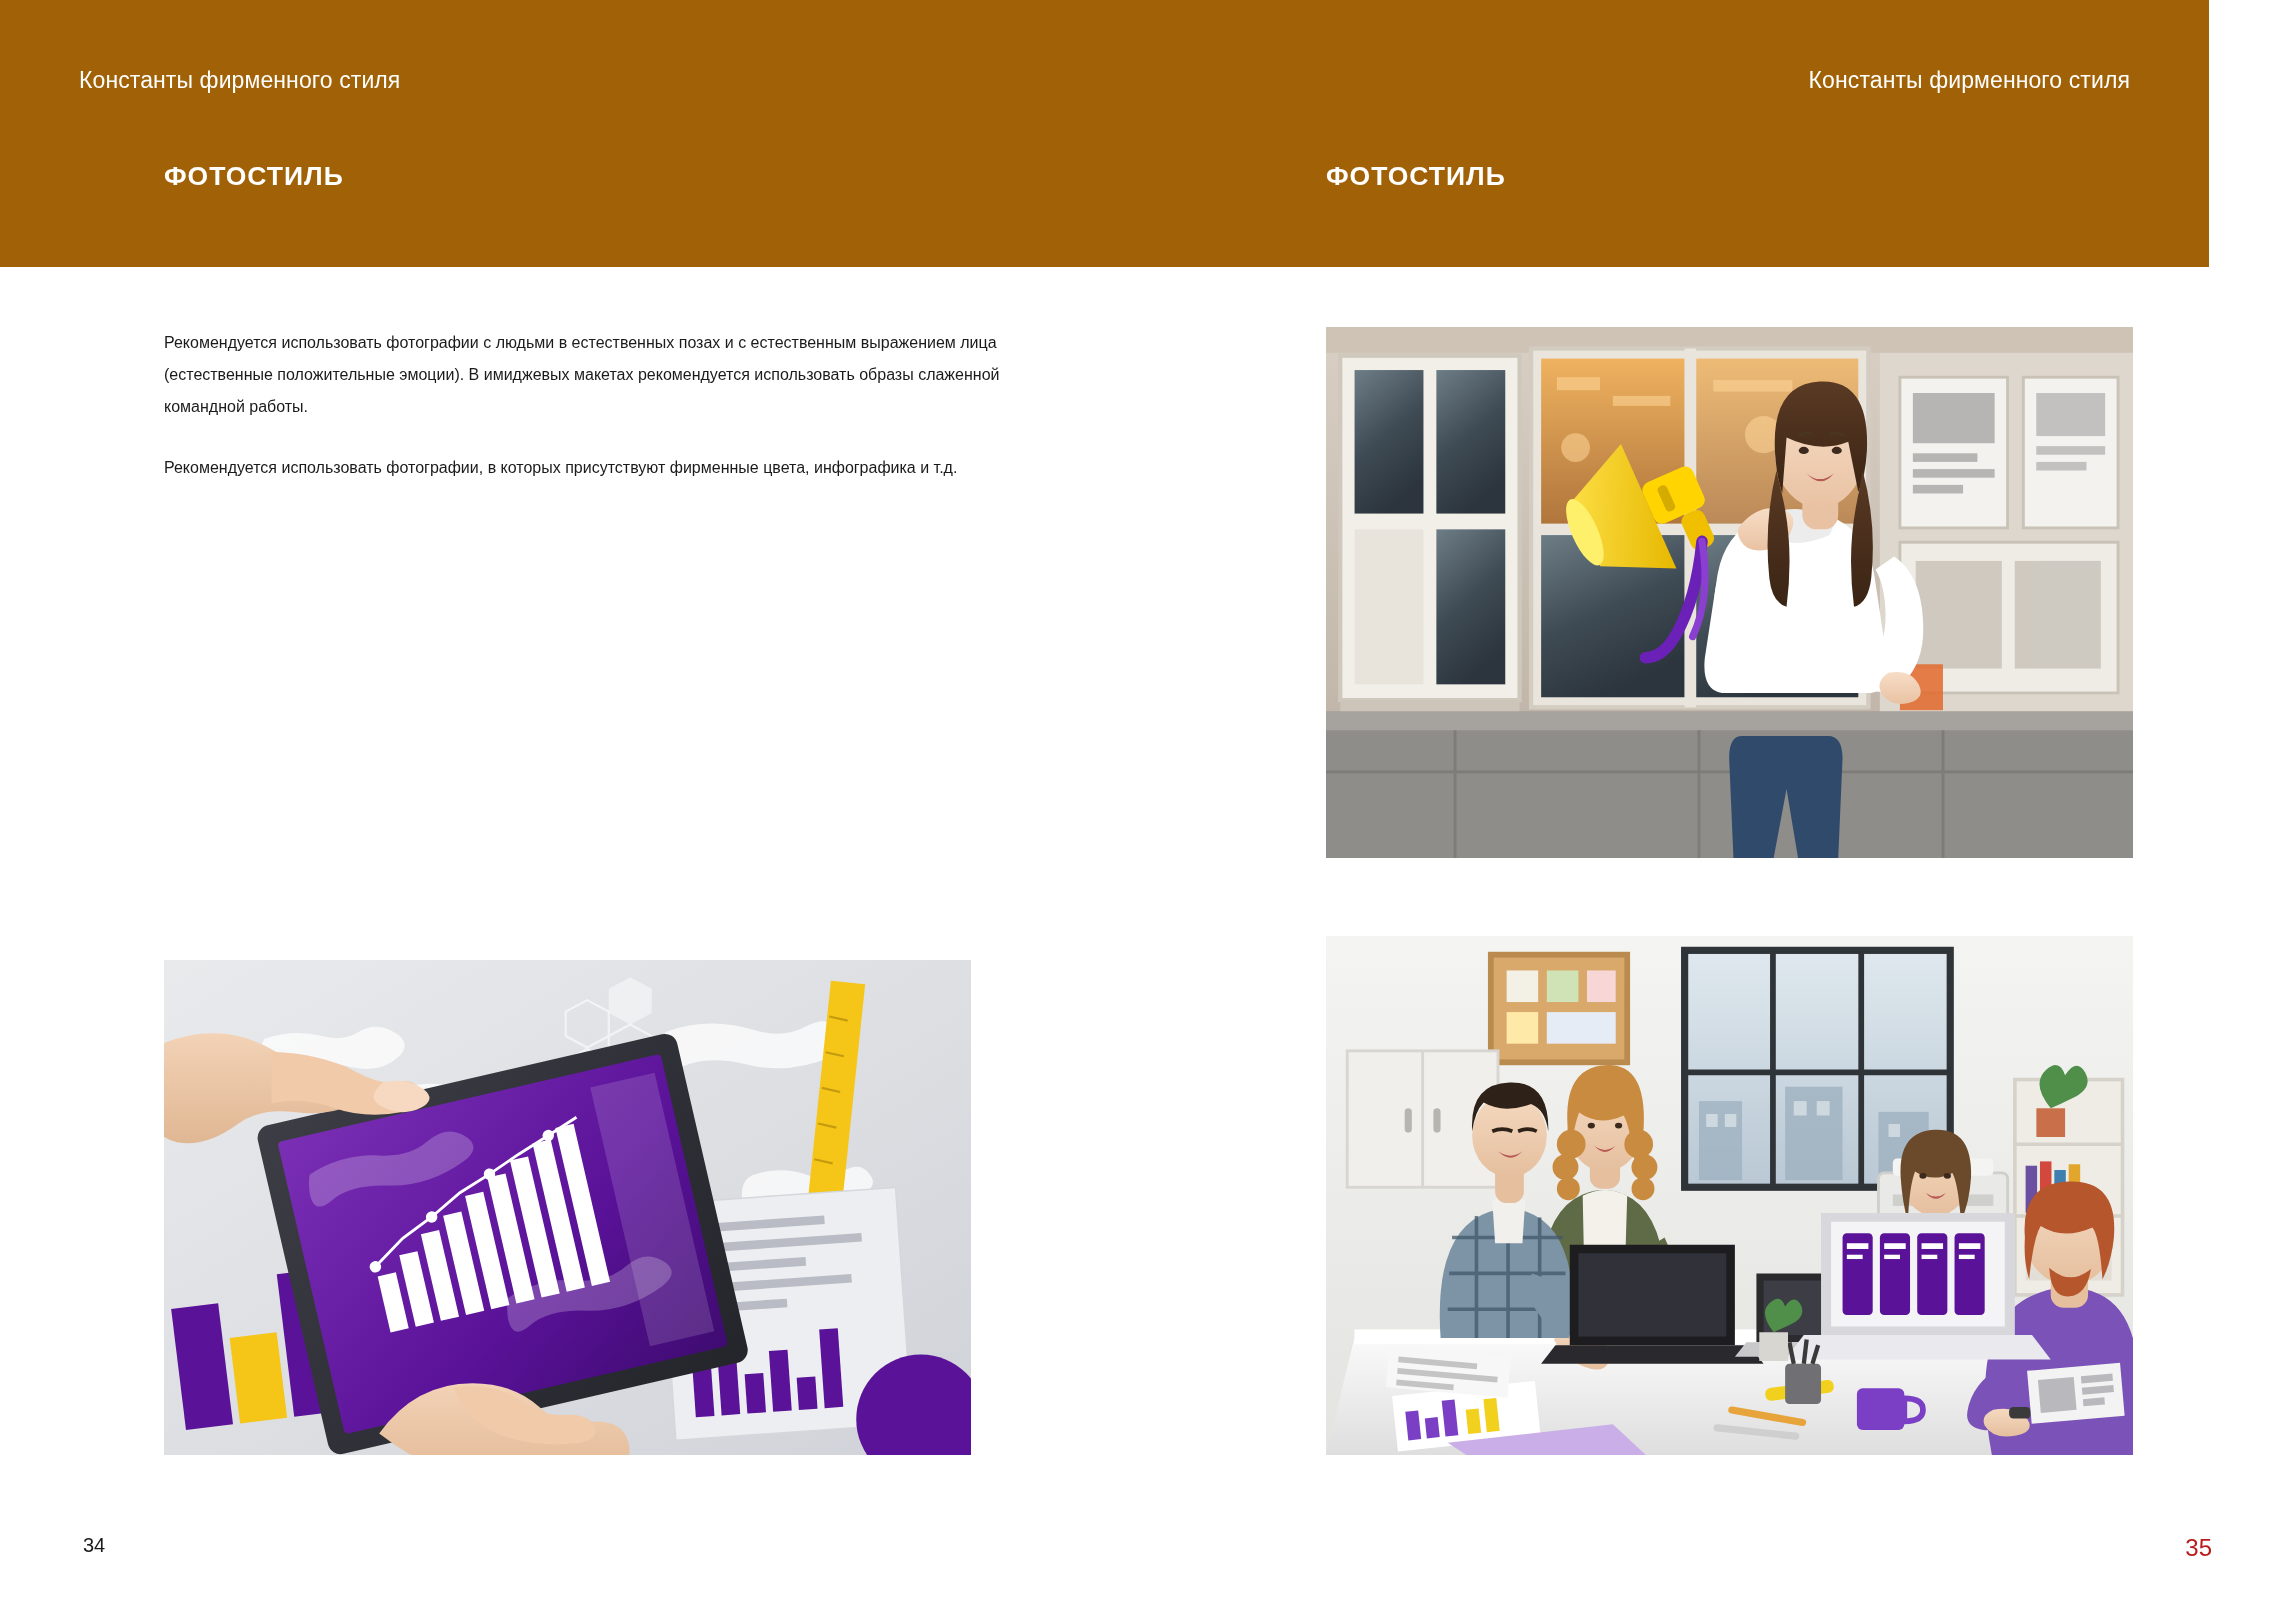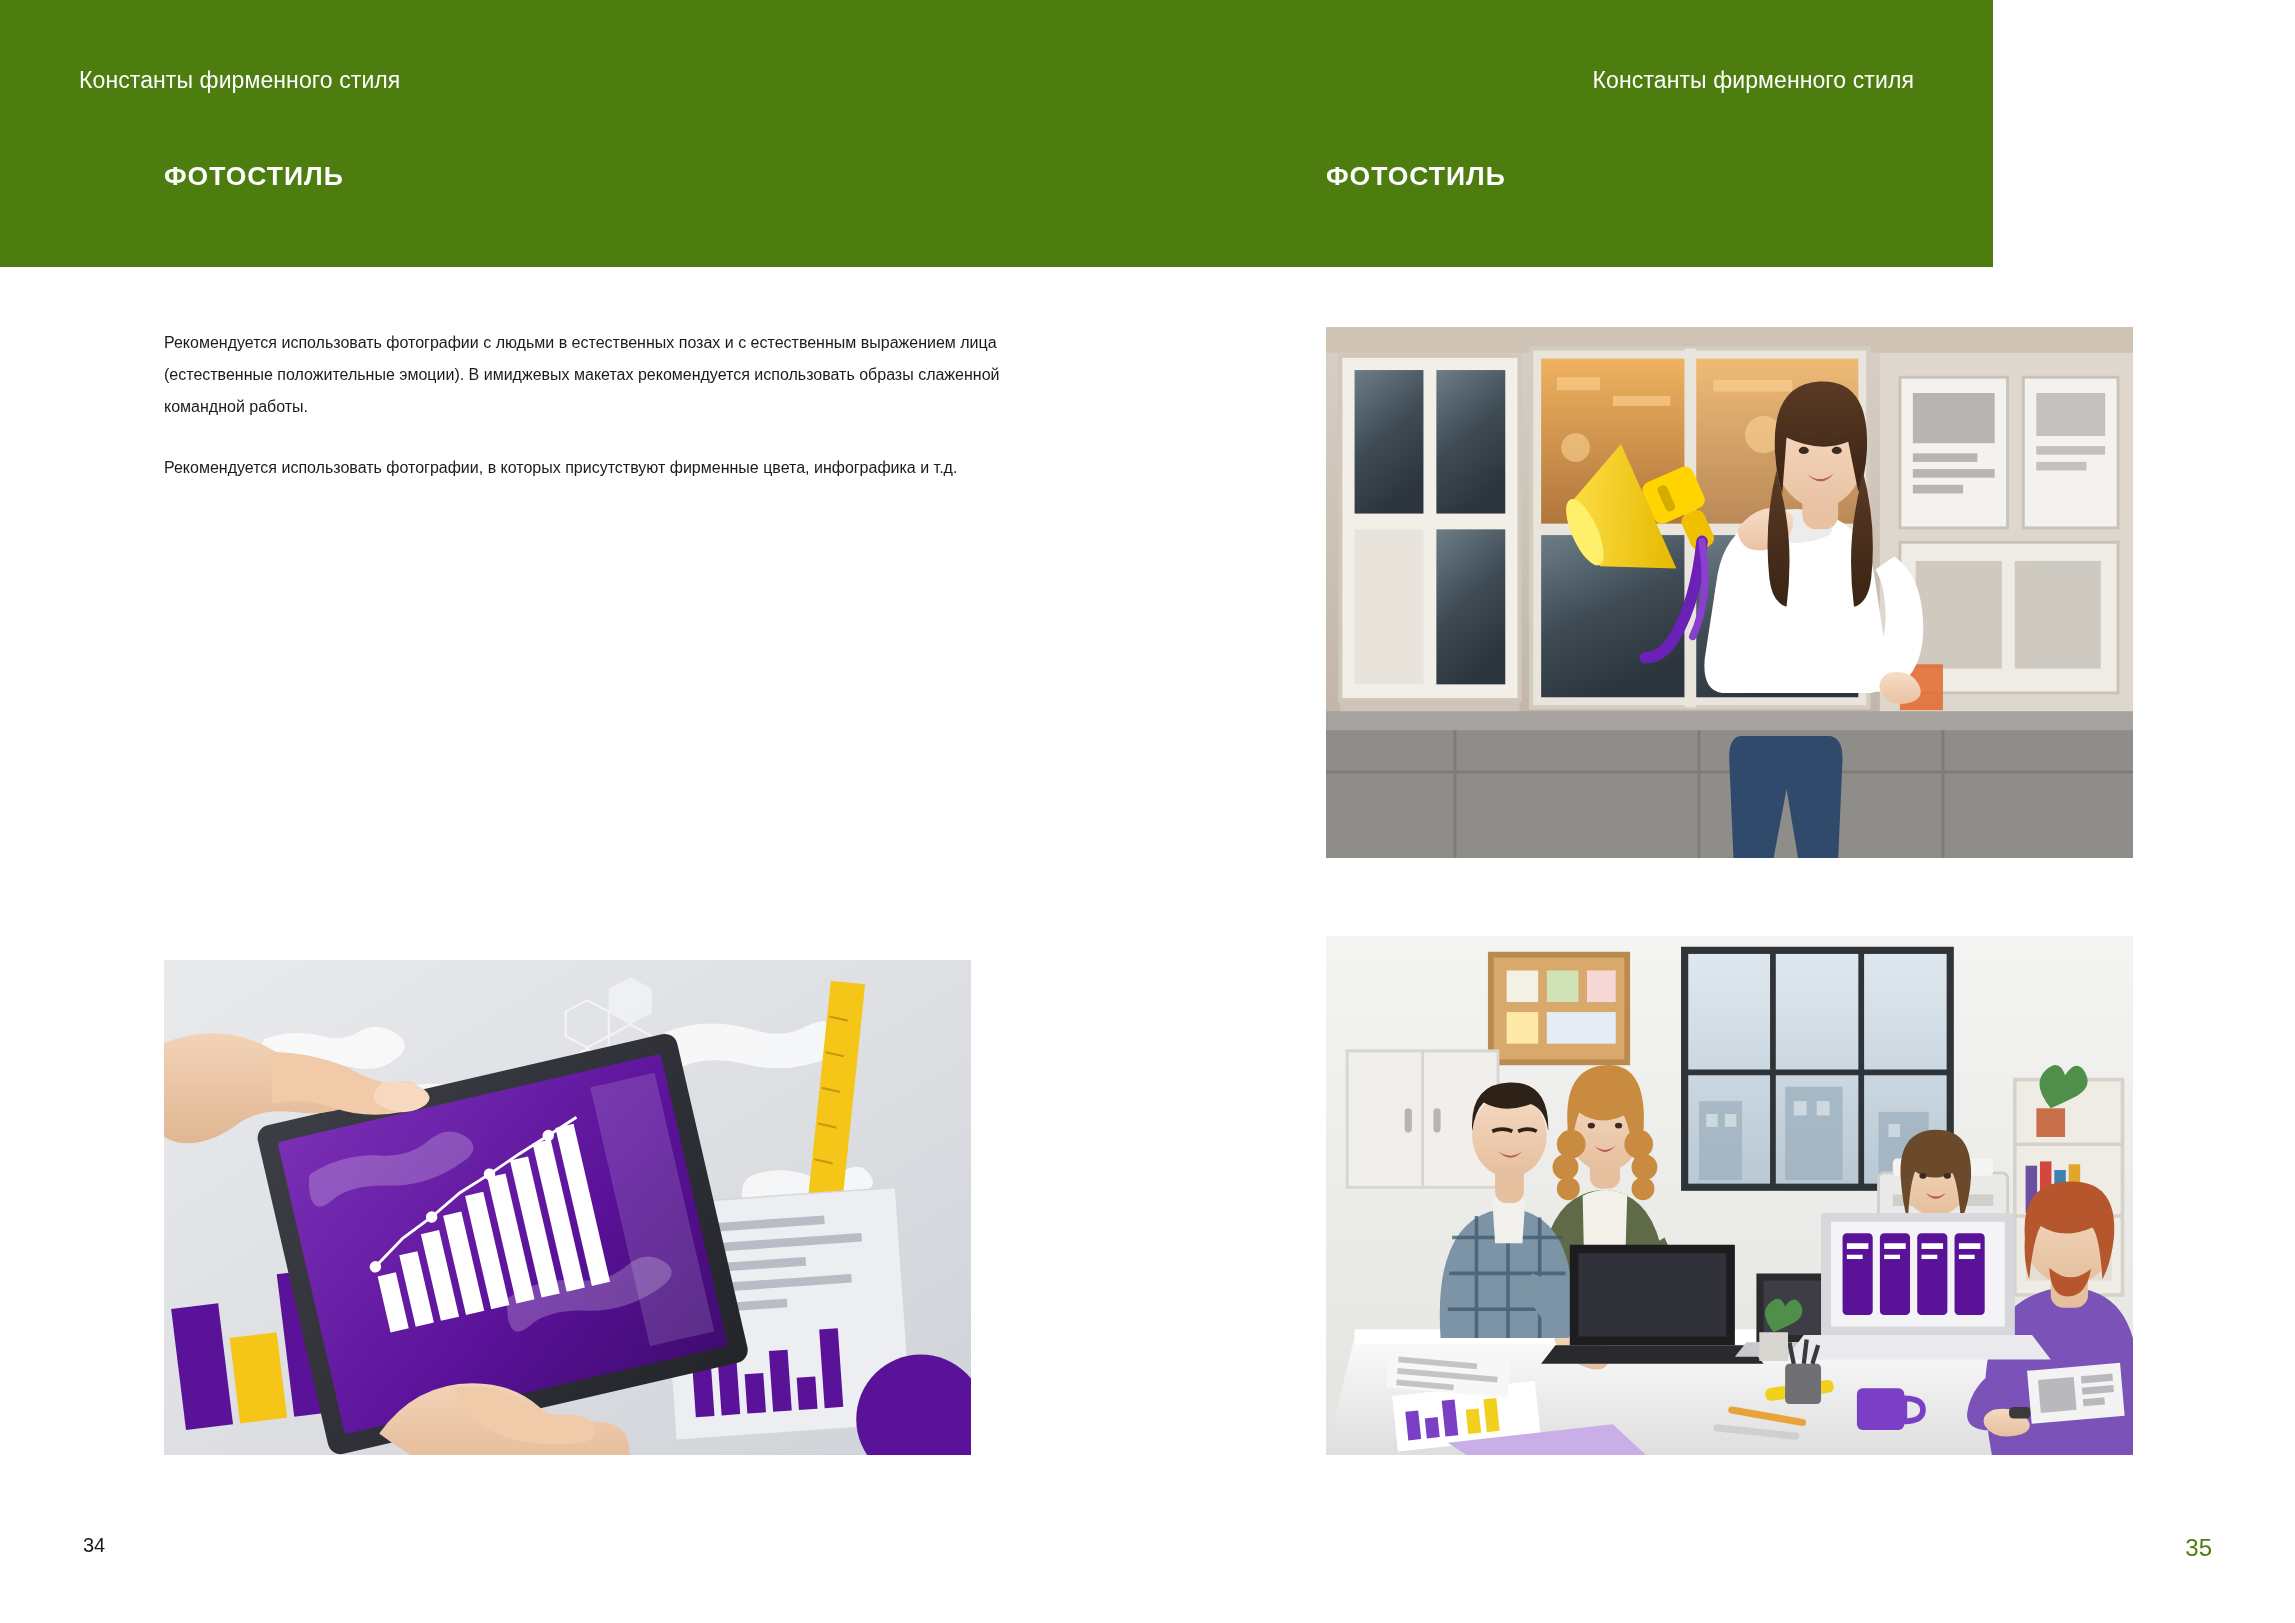--- a/index.html
+++ b/index.html
@@ -13,23 +13,23 @@
     font-family: "Liberation Sans", sans-serif;
     overflow: hidden;
     position: relative;
   }
 
   
   .header-band {
     position: absolute;
     left: 0;
     top: 0;
-    width: 1993px;
+    width: 2209px;
     height: 267px;
-    background: #4d7c0f;
+    background: #a16207;
   }
   .header-running-left {
     position: absolute;
     left: 79px;
     top: 67px;
     font-size: 23px;
     color: #ffffff;
     letter-spacing: 0.1px;
   }
   .header-running-right {
@@ -83,21 +83,21 @@
     left: 83px;
     top: 1534px;
     font-size: 20px;
     color: #1b1b1b;
   }
   .page-number-right {
     position: absolute;
     right: 83px;
     top: 1534px;
     font-size: 24px;
-    color: #4d7c0f;
+    color: #b91c1c;
     text-align: right;
   }
 
   
   .photo {
     position: absolute;
     overflow: hidden;
     background: #d8d8d8;
   }
 

